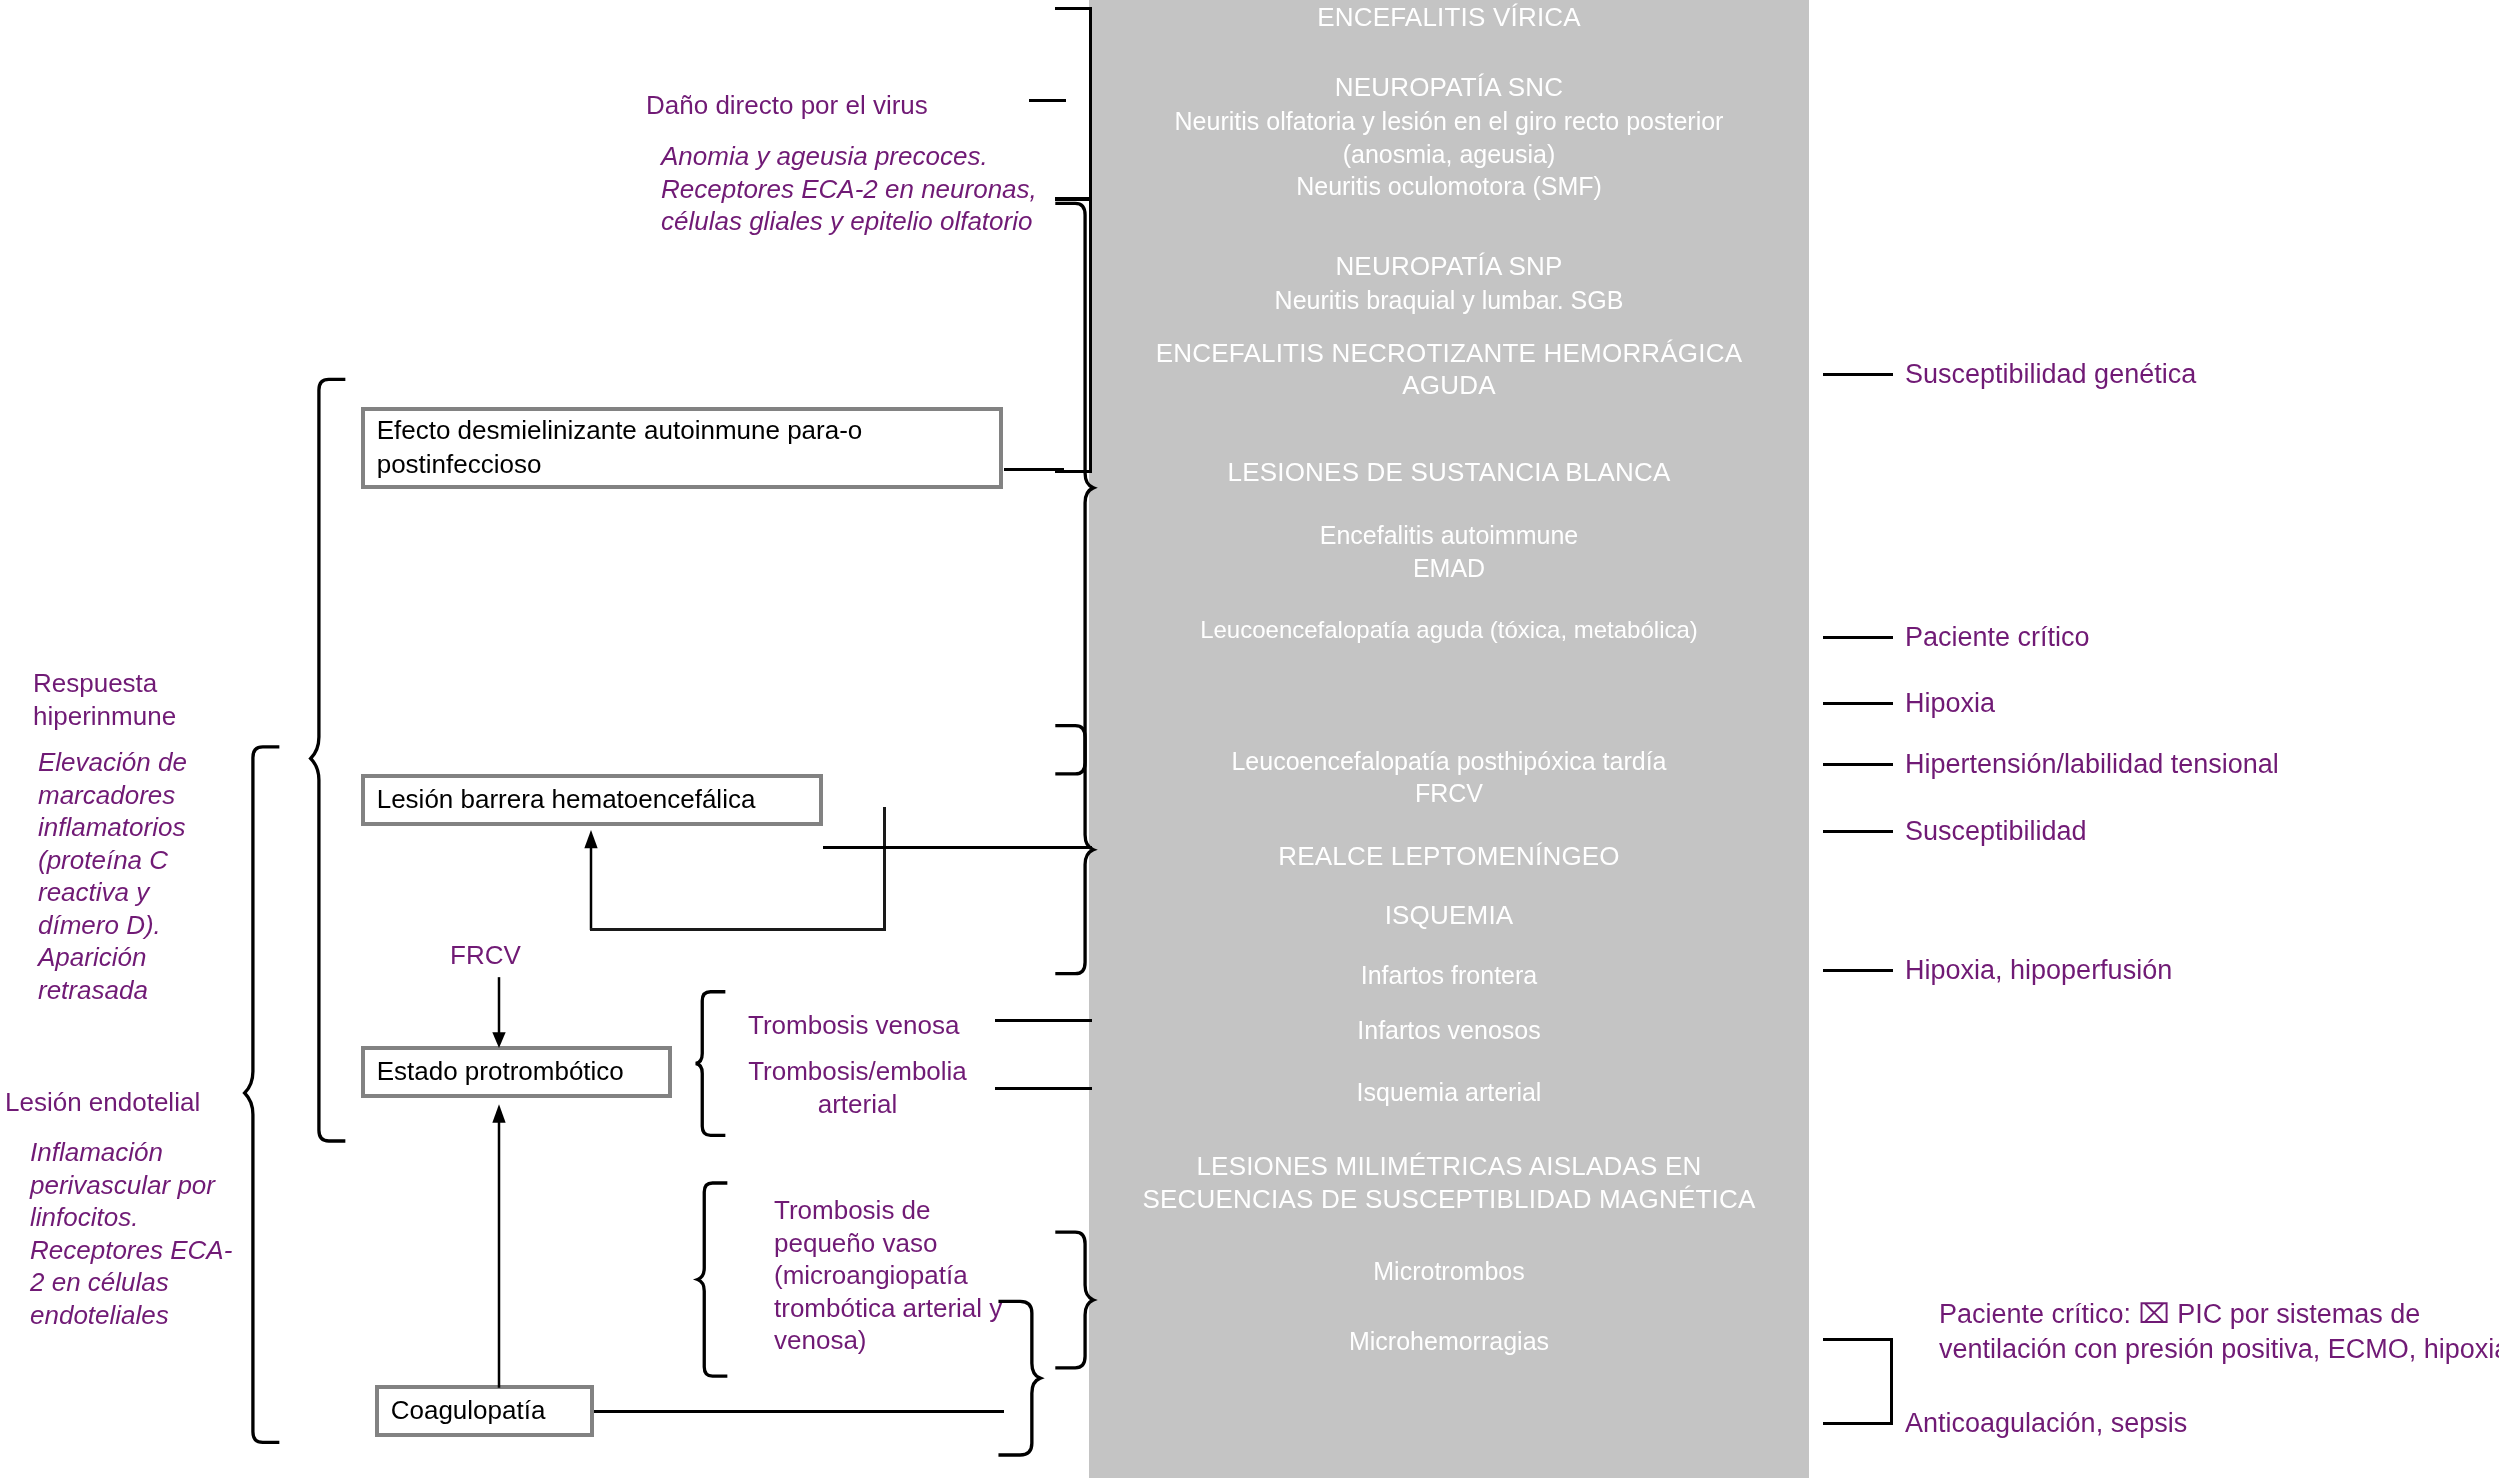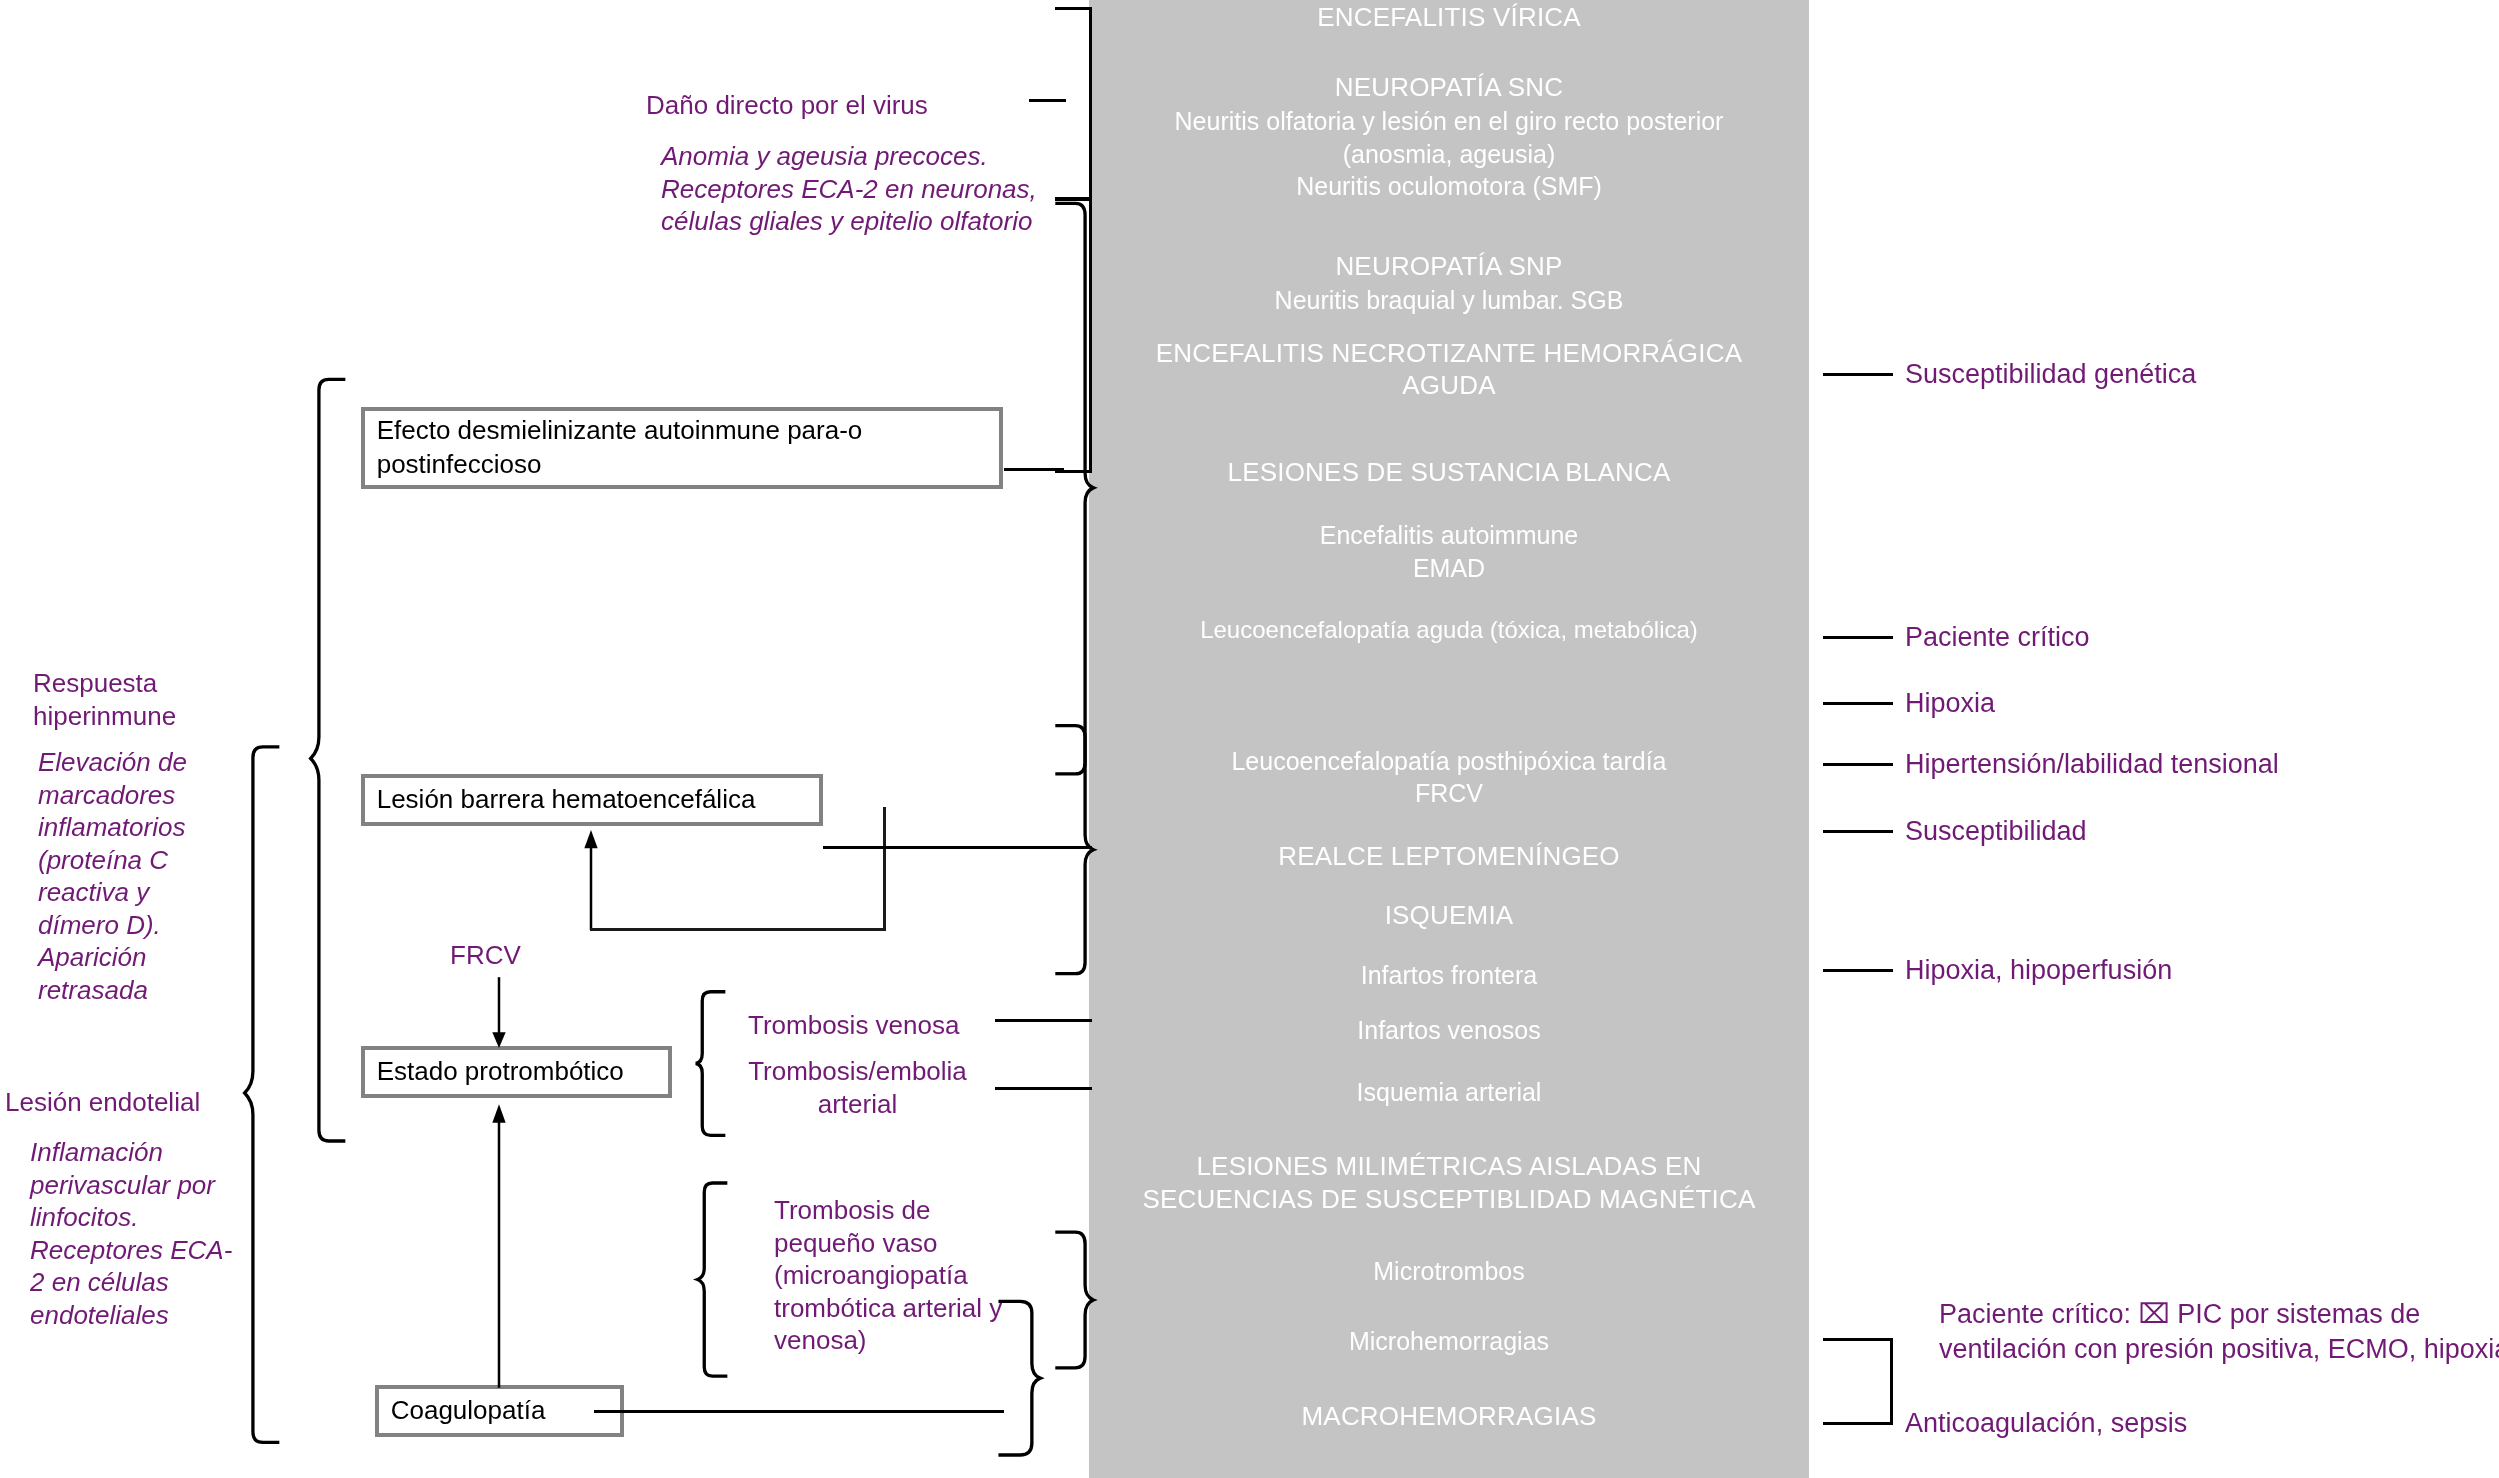--- a/index.html
+++ b/index.html
@@ -67,21 +67,20 @@
   <div class="gp-line gp-sub" style="top:779px">FRCV</div>
   <div class="gp-line gp-cap" style="top:842px">REALCE LEPTOMENÍNGEO</div>
   <div class="gp-line gp-cap" style="top:901px">ISQUEMIA</div>
   <div class="gp-line gp-sub" style="top:961px">Infartos frontera</div>
   <div class="gp-line gp-sub" style="top:1016px">Infartos venosos</div>
   <div class="gp-line gp-sub" style="top:1078px">Isquemia arterial</div>
   <div class="gp-line gp-cap" style="top:1152px">LESIONES MILIMÉTRICAS AISLADAS EN</div>
   <div class="gp-line gp-cap" style="top:1185px">SECUENCIAS DE SUSCEPTIBLIDAD MAGNÉTICA</div>
   <div class="gp-line gp-sub" style="top:1257px">Microtrombos</div>
   <div class="gp-line gp-sub" style="top:1327px">Microhemorragias</div>
-  <div class="gp-line gp-cap" style="top:1402px">MACROHEMORRAGIAS</div>
 
   <div class="txt t30" style="left:646px;top:89px;white-space:nowrap;">Daño directo por el virus</div>
   <div class="txt t30i" style="left:661px;top:140px;white-space:pre;">Anomia y ageusia precoces.
 Receptores ECA-2 en neuronas,
 células gliales y epitelio olfatorio</div>
 
   <div class="txt t30" style="left:33px;top:667px;white-space:pre;">Respuesta
 hiperinmune</div>
   <div class="txt t30i" style="left:38px;top:746px;white-space:pre;">Elevación de
 marcadores
@@ -106,21 +105,21 @@
 
   <div class="box" style="left:361px;top:407px;width:642px;height:82px;">
     <div class="bx-txt" style="white-space:pre;">Efecto desmielinizante autoinmune para-o
 postinfeccioso</div>
   </div>
 
   <div class="box" style="left:361px;top:1046px;width:311px;height:52px;">
     <div class="bx-txt">Estado protrombótico</div>
   </div>
 
-  <div class="box" style="left:375px;top:1385px;width:249px;height:52px;">
+  <div class="box" style="left:375px;top:1385px;width:219px;height:52px;">
     <div class="bx-txt">Coagulopatía</div>
   </div>
 
   <div class="txt t30" style="left:450px;top:939px;white-space:nowrap;">FRCV</div>
   <div class="arrow" style="left:489px;top:977px;">
     <svg width="20" height="72" viewBox="0 0 24 86">
       <line x1="12" y1="0" x2="12" y2="74" stroke="#000" stroke-width="3"></line>
       <polygon points="12,85 4,66 20,66" fill="#000"></polygon>
     </svg>
   </div>

